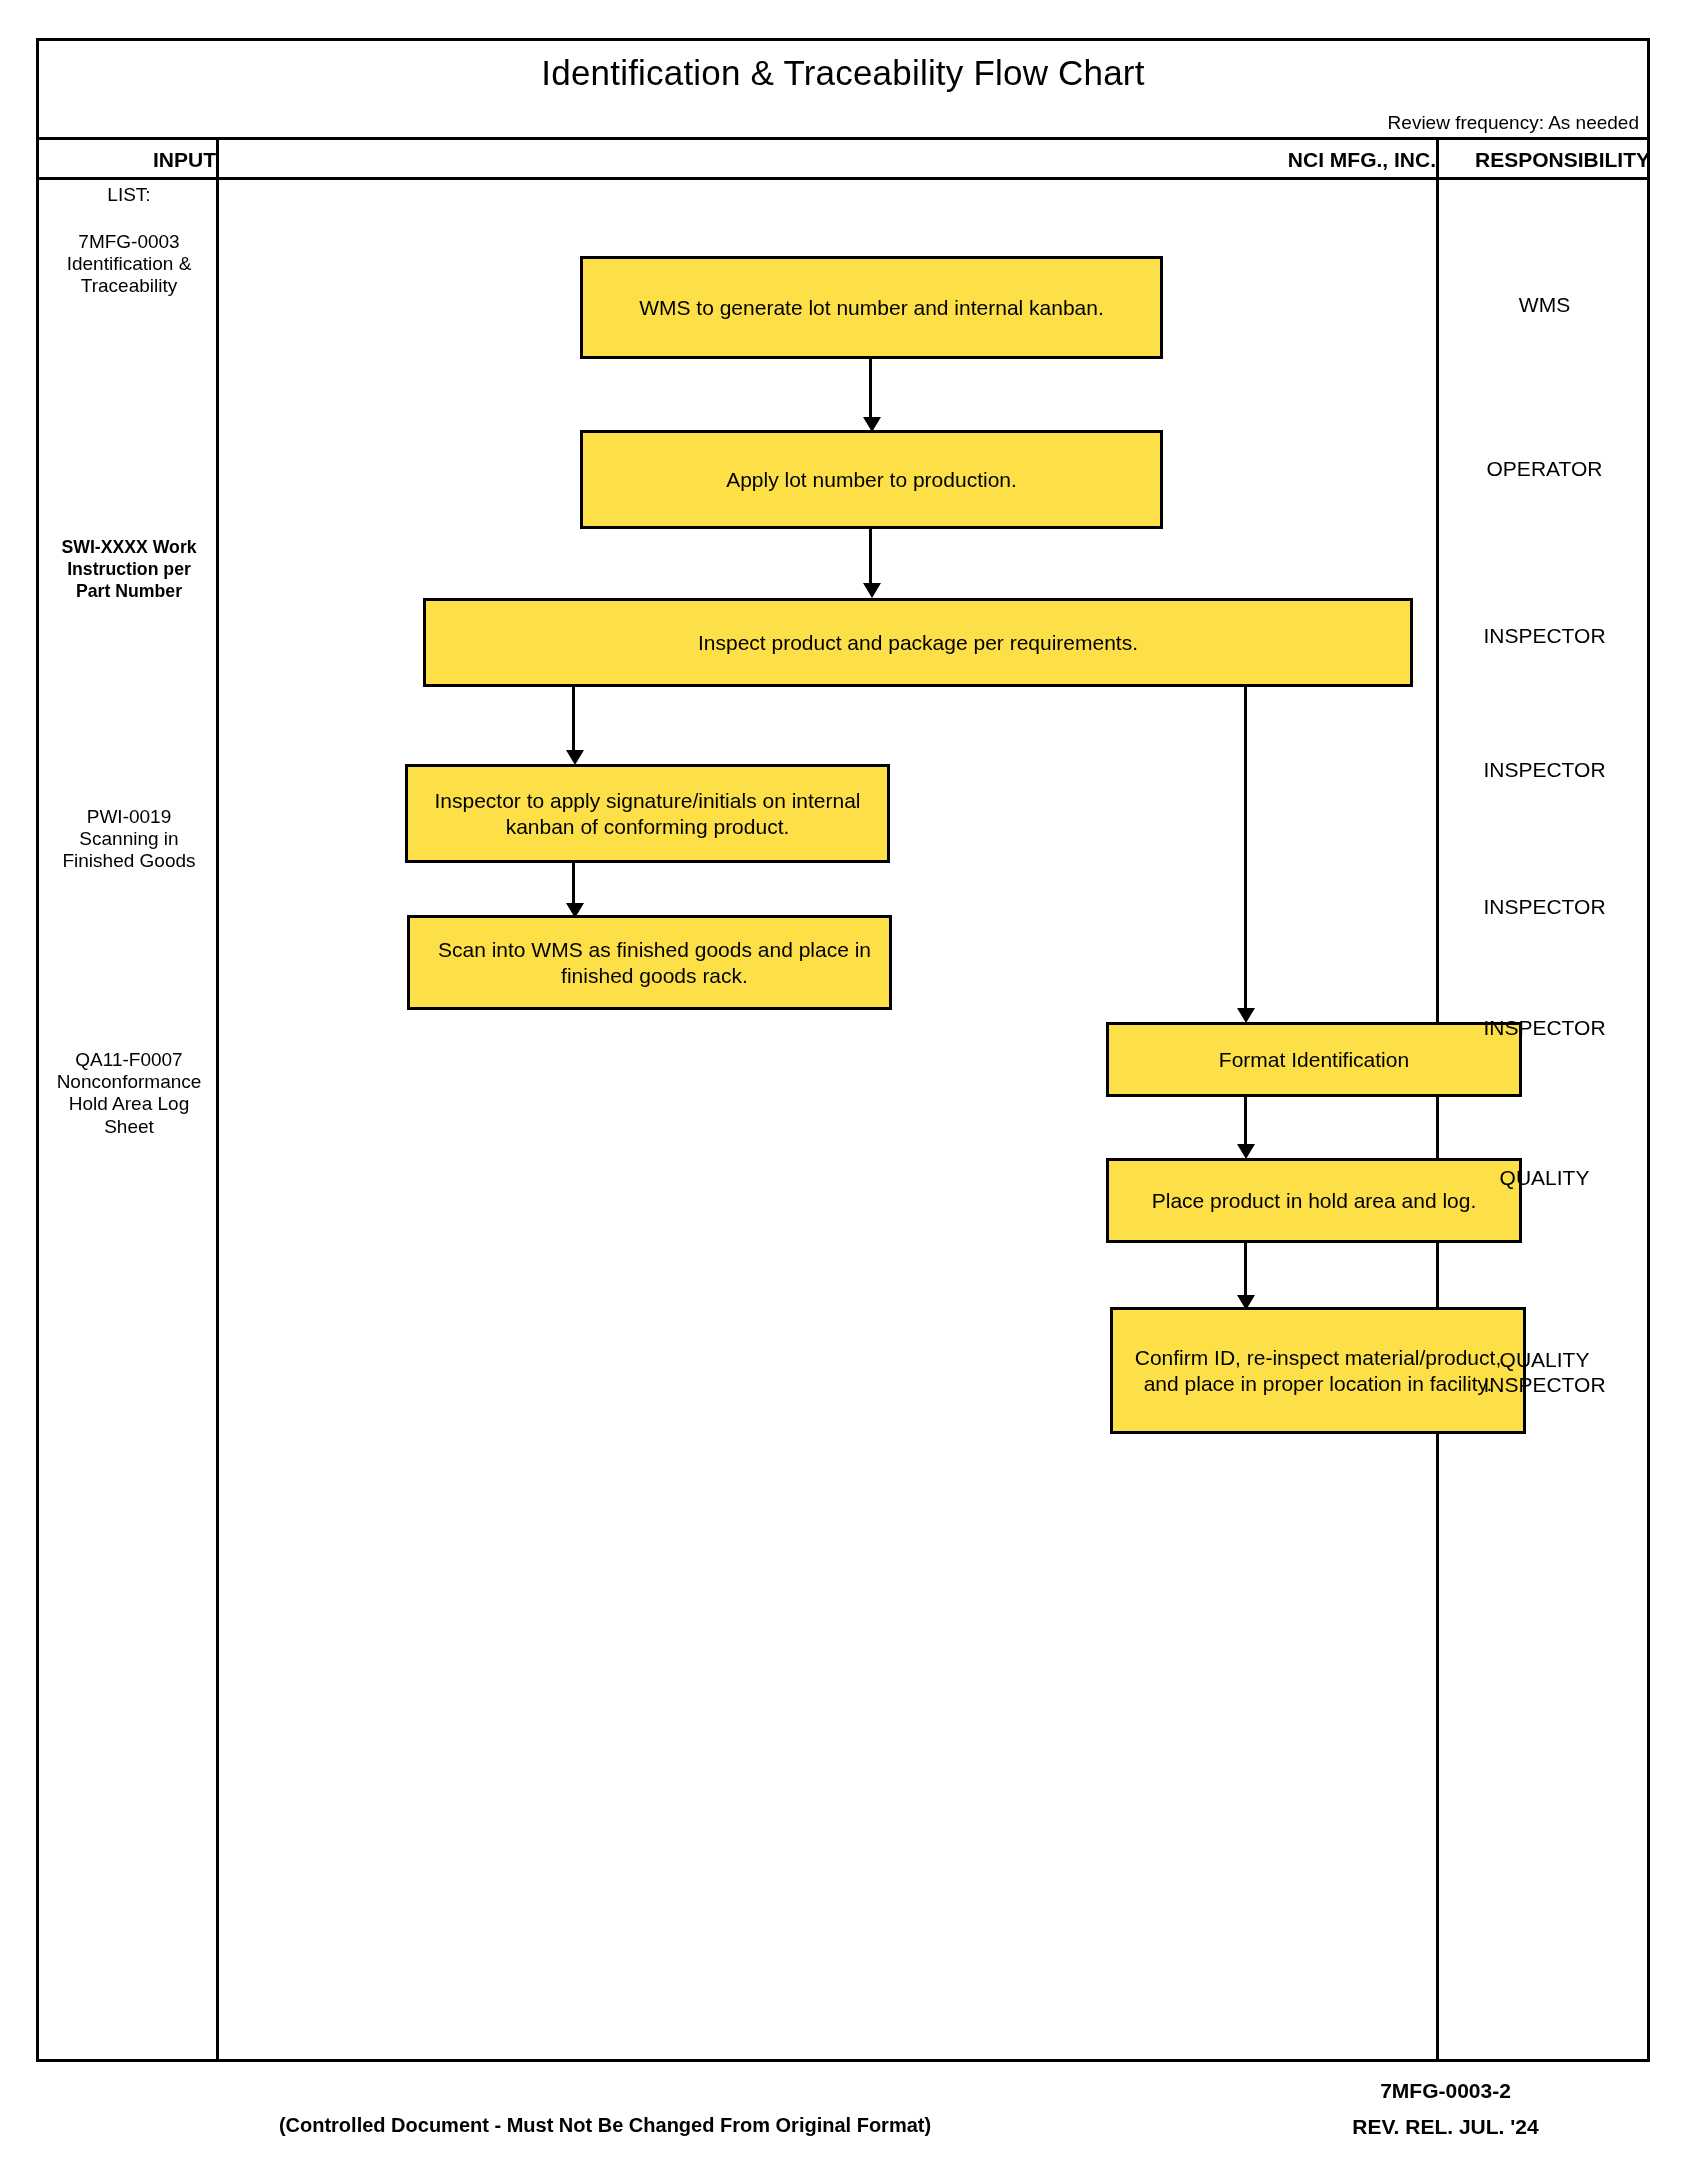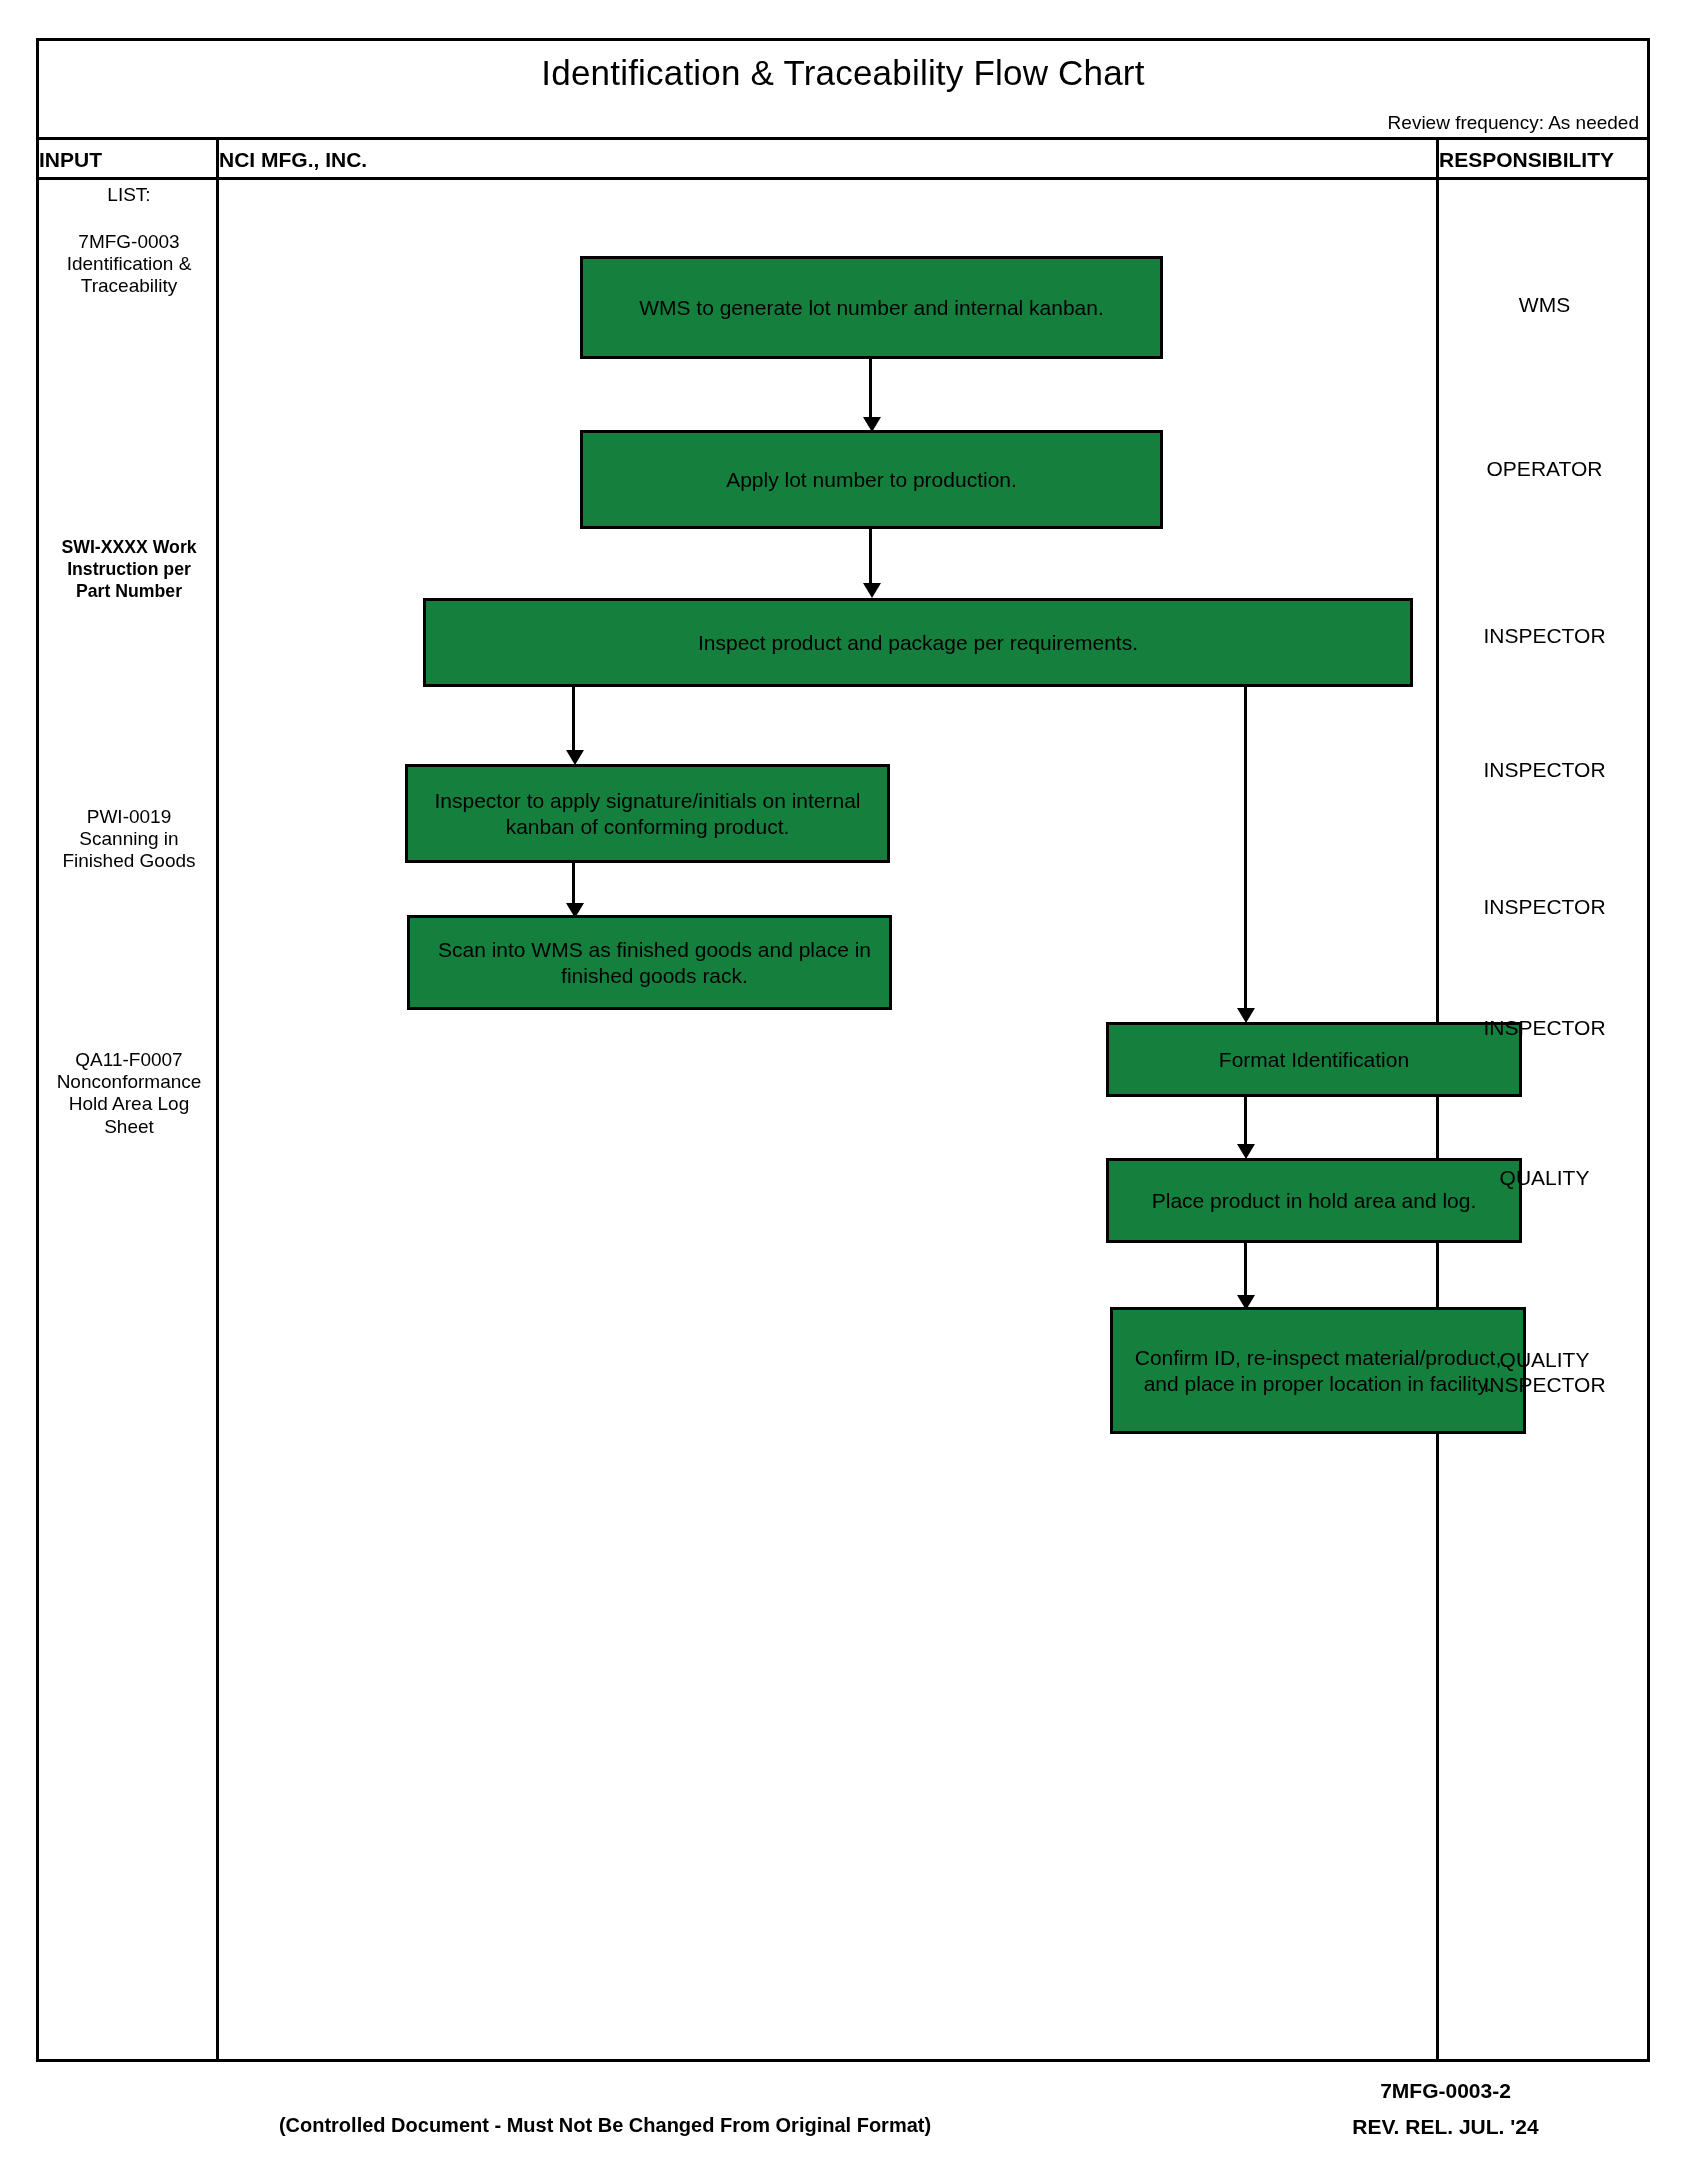--- a/index.html
+++ b/index.html
@@ -13,21 +13,21 @@
   
   #title-band{position:absolute;left:0;top:0;width:100%;height:99px;
               border-bottom:3px solid #000;box-sizing:border-box;padding-left:24px;}
   #doc-title{position:absolute;left:0;top:12px;width:100%;text-align:center;
              font-size:35px;letter-spacing:0.2px;}
   #review-freq{position:absolute;right:8px;bottom:3px;font-size:19px;}
 
   
   #header-row{position:absolute;left:0;top:99px;width:100%;height:40px;
               border-bottom:3px solid #000;box-sizing:border-box;}
-  .hdr{position:absolute;top:0;height:40px;line-height:40px;text-align:left;
+  .hdr{position:absolute;top:0;height:40px;line-height:40px;text-align:right;
        font-size:21px;font-weight:bold;box-sizing:border-box;}
   #hdr-input{left:0;width:180px;border-right:3px solid #000;}
   #hdr-center{left:180px;width:1220px;border-right:3px solid #000;}
   #hdr-resp{left:1400px;width:211px;}
 
   
   #body-row{position:absolute;left:0;top:139px;width:100%;height:1882px;}
   #col-input{position:absolute;left:0;top:0;width:180px;height:100%;
              border-right:3px solid #000;box-sizing:border-box;}
   #col-center{position:absolute;left:180px;top:0;width:1220px;height:100%;
@@ -39,21 +39,21 @@
                font-size:19px;line-height:1.17;}
   .input-entry.cond{font-weight:bold;font-stretch:condensed;
                     transform:scaleX(.93);transform-origin:center top;}
 
   
   .resp-entry{position:absolute;left:0;width:211px;text-align:center;
               font-size:21px;line-height:1.17;}
 
   
   .fbox{position:absolute;border:3px solid #000;box-sizing:border-box;
-        background:#15803d;display:flex;align-items:center;justify-content:center;
+        background:#fde047;display:flex;align-items:center;justify-content:center;
         text-align:center;font-size:21px;line-height:1.22;padding:0 10px;}
 
   
   .vline{position:absolute;width:3px;background:#000;}
   .arrowhead{position:absolute;width:0;height:0;
              border-left:9px solid transparent;border-right:9px solid transparent;
              border-top:15px solid #000;}
 
   
   #footer-note{position:absolute;left:0;top:2114px;width:1210px;text-align:center;

